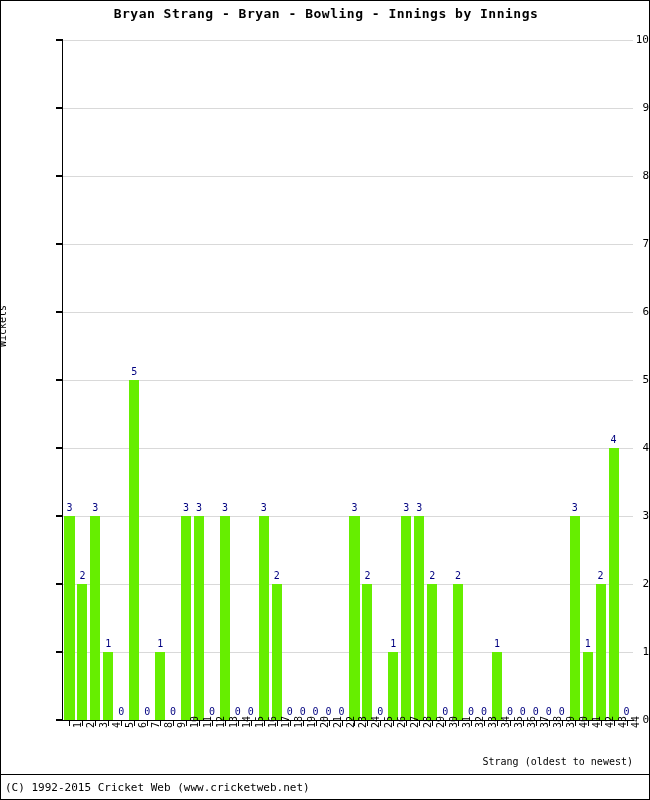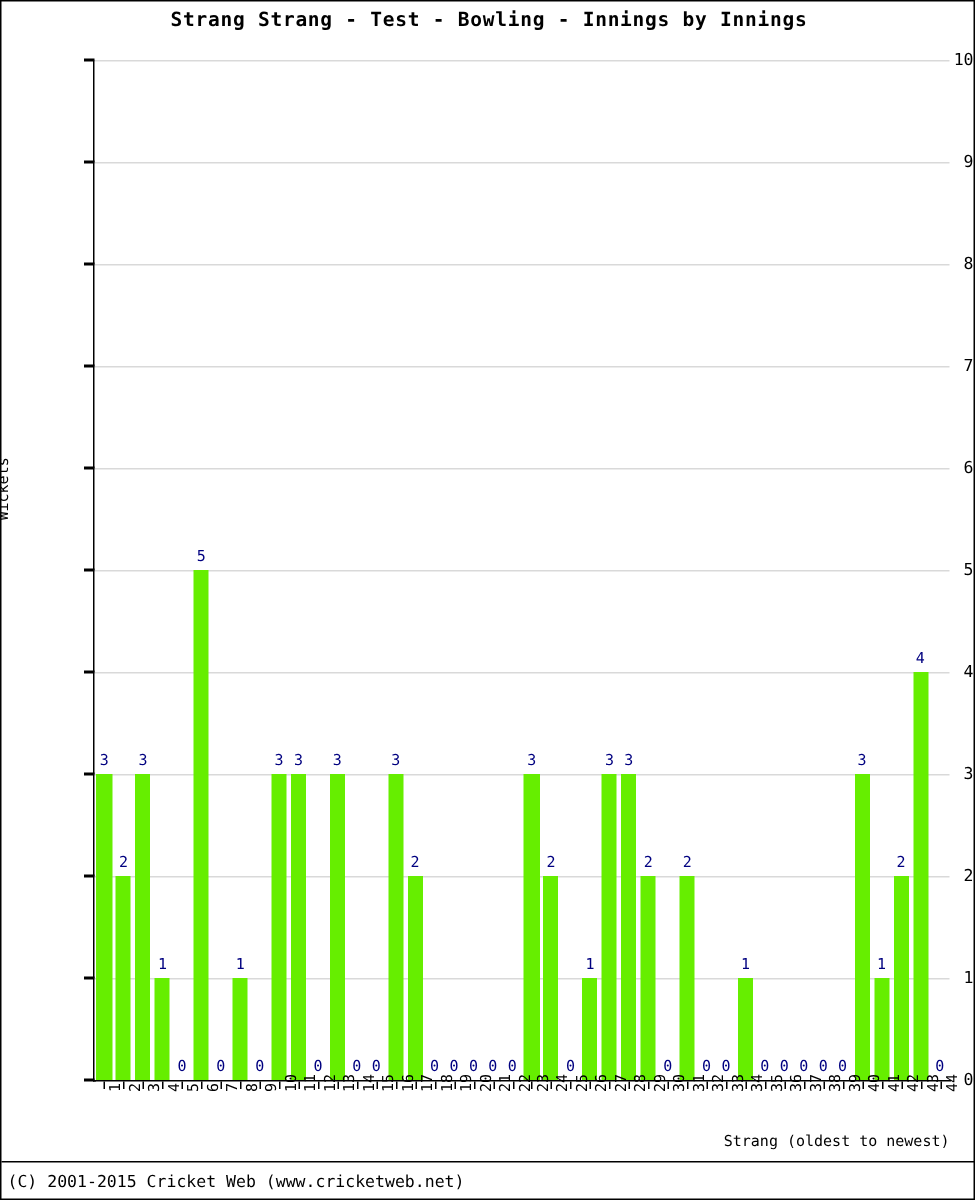--- a/index.html
+++ b/index.html
@@ -150,21 +150,21 @@
     font-size: 11px;
     color: #000000;
     white-space: nowrap;
   }
 </style>
 </head>
 <body>
 
 <div id="page">
 
-  <div id="chart-title">Strang Strang - Test - Bowling - Innings by Innings</div>
+  <div id="chart-title">Bryan Strang - Bryan - Bowling - Innings by Innings</div>
 
   <div id="axis-left"></div>
   <div id="axis-bottom"></div>
 
   <div id="ylabel">Wickets</div>
 
   <div id="plot">
     <div id="plot-bg"></div>
     <div id="gridlines">
         <div class="gridline" style="top: 612px;"></div>
@@ -360,15 +360,15 @@
       <div class="xtick-label" style="left: 603.614px; top: 727px;">42</div>
       <div class="xtick-mark" style="left: 613px;"></div>
       <div class="xtick-label" style="left: 616.568px; top: 727px;">43</div>
       <div class="xtick-mark" style="left: 626px;"></div>
       <div class="xtick-label" style="left: 629.523px; top: 727px;">44</div>
     </div>
 
   <div id="xlabel">Strang (oldest to newest)</div>
 
   <div id="footer-sep"></div>
-  <div id="footer-text">(C) 2001-2015 Cricket Web (www.cricketweb.net)</div>
+  <div id="footer-text">(C) 1992-2015 Cricket Web (www.cricketweb.net)</div>
 
 </div>
 
 </body></html>

